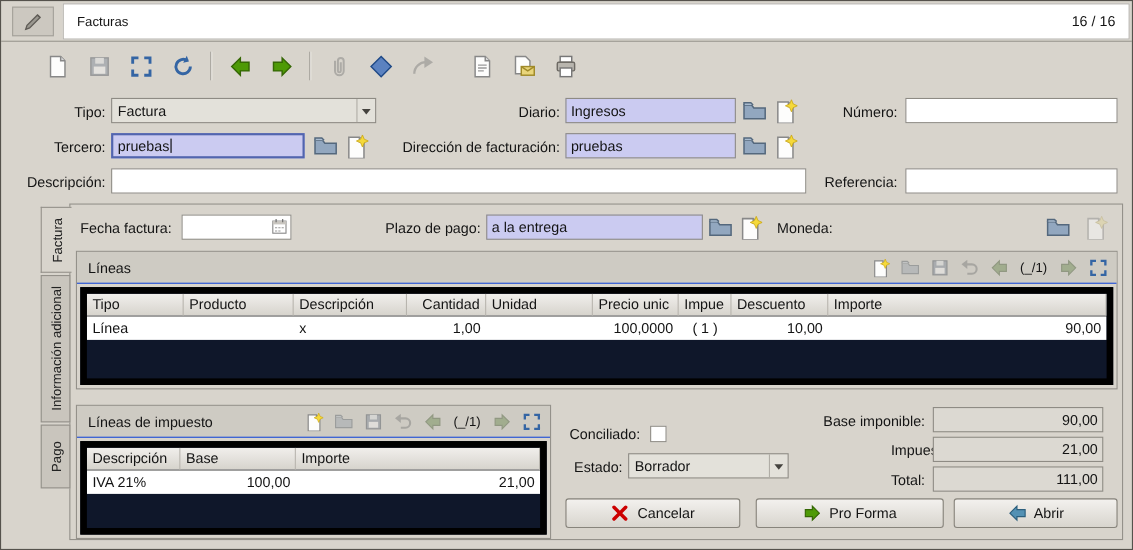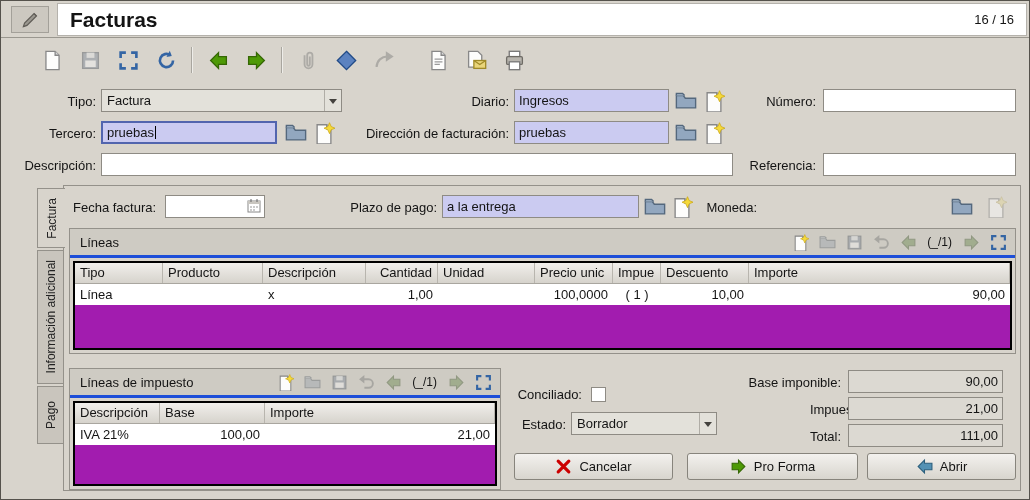--- a/index.html
+++ b/index.html
@@ -13,47 +13,47 @@
   .ro{background:#dcd9d2}
   .num{text-align:right}
   .ic{display:inline-flex;align-items:center;justify-content:center}
   .ic svg{width:100%;height:100%}
   .dim{opacity:.45;filter:grayscale(60%)}
   .caret{display:inline-block;width:1px;height:13px;background:#000;vertical-align:-2px;margin-left:1px}
   
   #titlebar{position:absolute;left:0;top:0;width:100%;height:37px;border-bottom:1px solid #9a978f}
   .appbox{position:absolute;left:10px;top:5px;width:38px;height:27px;background:#ccc8c0;border:1px solid #a3a099;display:flex;align-items:center;justify-content:center}
   .tstrip{position:absolute;left:56px;top:2px;width:970px;height:33px;background:#fff;border:1px solid #b5b2ac;display:flex;align-items:center;padding:0 12px}
-  .title{font-weight:bold;font-size:21px}
+  .title{font-weight:normal;font-size:12px}
   .counter{margin-left:auto;font-size:13px}
   
   .toolbar{position:absolute;left:0;top:38px;width:100%;height:42px;display:flex;align-items:center;gap:12px;padding-left:38px}
   .tbtn{width:26px;height:26px;display:flex;align-items:center;justify-content:center;cursor:default}
   .tbtn svg{width:21px;height:21px}
   .tsep{width:2px;height:26px;border-left:1px solid #a9a69f;border-right:1px solid #eeede9}
   .fbtn{position:absolute;width:22px;height:22px}
   
   .combo{position:absolute;height:23px;background:#e3e1da;border:1px solid #8e8b84;display:flex;align-items:stretch}
   .cval{flex:1;line-height:21px;padding:0 5px;overflow:hidden;white-space:nowrap}
   .carr{width:17px;border-left:1px solid #b0ada6;display:flex;align-items:center;justify-content:center}
   .carr::after{content:"";border:4px solid transparent;border-top:5px solid #44423e;margin-top:5px}
   
   .panel{position:absolute;left:62px;top:184px;width:958px;height:306px;background:#d8d4cc;border:1px solid #94918a}
   .vtab{position:absolute;left:36px;width:27px;background:#c9c5bd;border:1px solid #94918a;display:flex;align-items:center;justify-content:center;cursor:default}
   .vtab span{writing-mode:vertical-rl;transform:rotate(180deg);font-size:12px;white-space:nowrap;color:#222}
   .vtab.active{width:28px;background:#d8d4cc;border-right:0;z-index:3}
   
   .group{position:absolute;border:1px solid #94918a;background:#d8d4cc}
-  .ghead{height:29px;background:#cecbc3;border-bottom:3px solid #1d4ed8;display:flex;align-items:center;gap:5px;padding:0 6px}
+  .ghead{height:29px;background:#cecbc3;border-bottom:1px solid #1d4ed8;display:flex;align-items:center;gap:5px;padding:0 6px}
   .gtitle{margin-right:auto;padding-left:4px}
   .gic{width:22px;height:22px;display:flex;align-items:center;justify-content:center}
   .gic svg{width:17px;height:17px}
   .pager{font-size:12px;padding:0 3px;white-space:nowrap}
   
-  .tblwrap{position:absolute;background:#a21caf;border:2px solid #000000;overflow:hidden}
+  .tblwrap{position:absolute;background:#0f172a;border:6px solid #000000;overflow:hidden}
   .thead{display:flex;background:linear-gradient(#f1efec,#d6d3cc);border-bottom:1px solid #a9a69f;height:21px}
   .th{font-size:13px;line-height:20px;padding:0 5px;border-right:1px solid #b8b5ae;overflow:hidden;white-space:nowrap}
   .trow{display:flex;height:21px;line-height:21px;background:#fff}
   .td{padding:0 5px;overflow:hidden;white-space:nowrap}
   .c{text-align:center}
   .fx{flex:1}
   
   .cb{position:absolute;width:15px;height:15px;background:#fff;border:1px solid #8e8b84}
   .btn{position:absolute;height:27px;display:flex;align-items:center;justify-content:center;gap:7px;background:linear-gradient(#f3f1ee,#d8d5ce);border:1px solid #87847c;border-radius:3px;cursor:default}
   .btn .ic{width:17px;height:17px}

